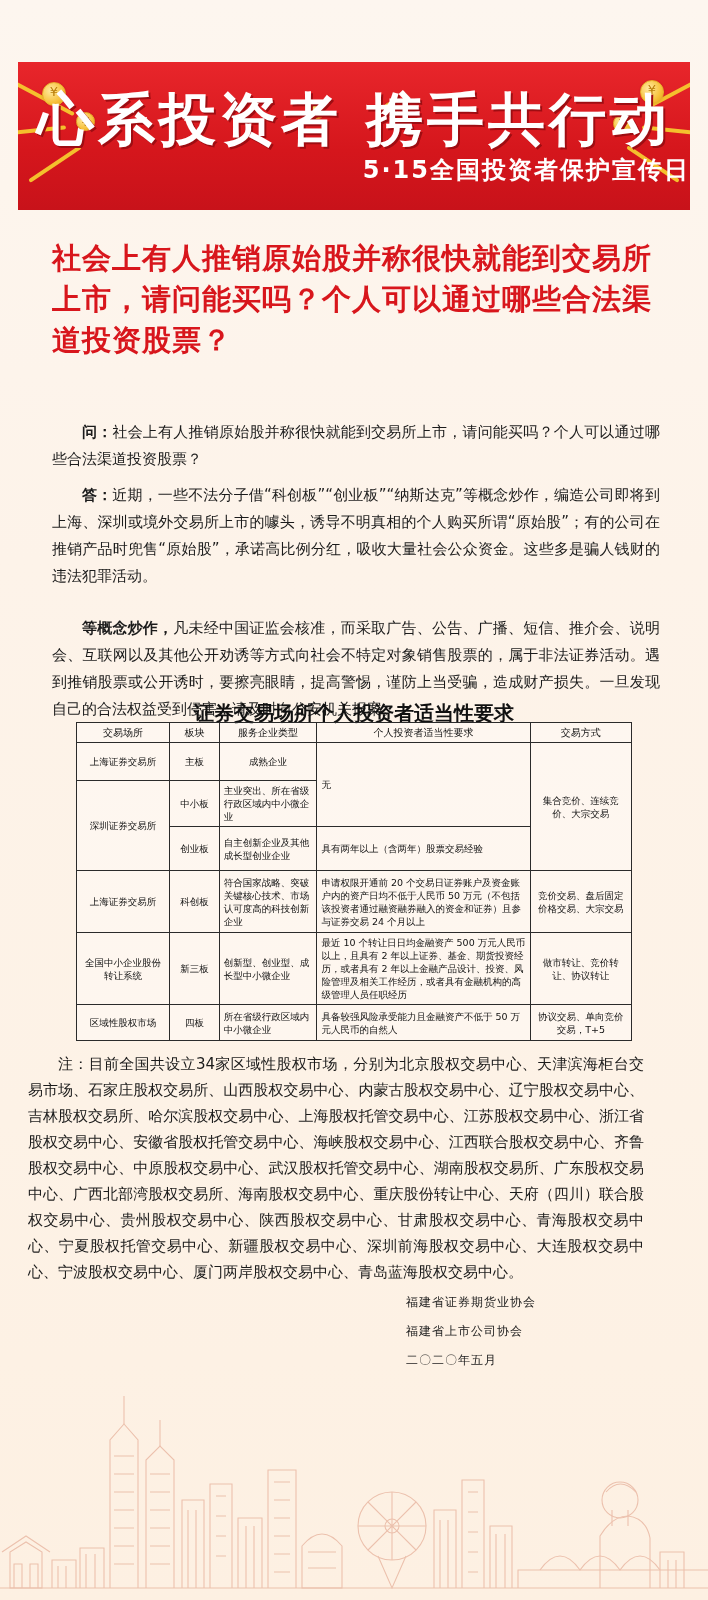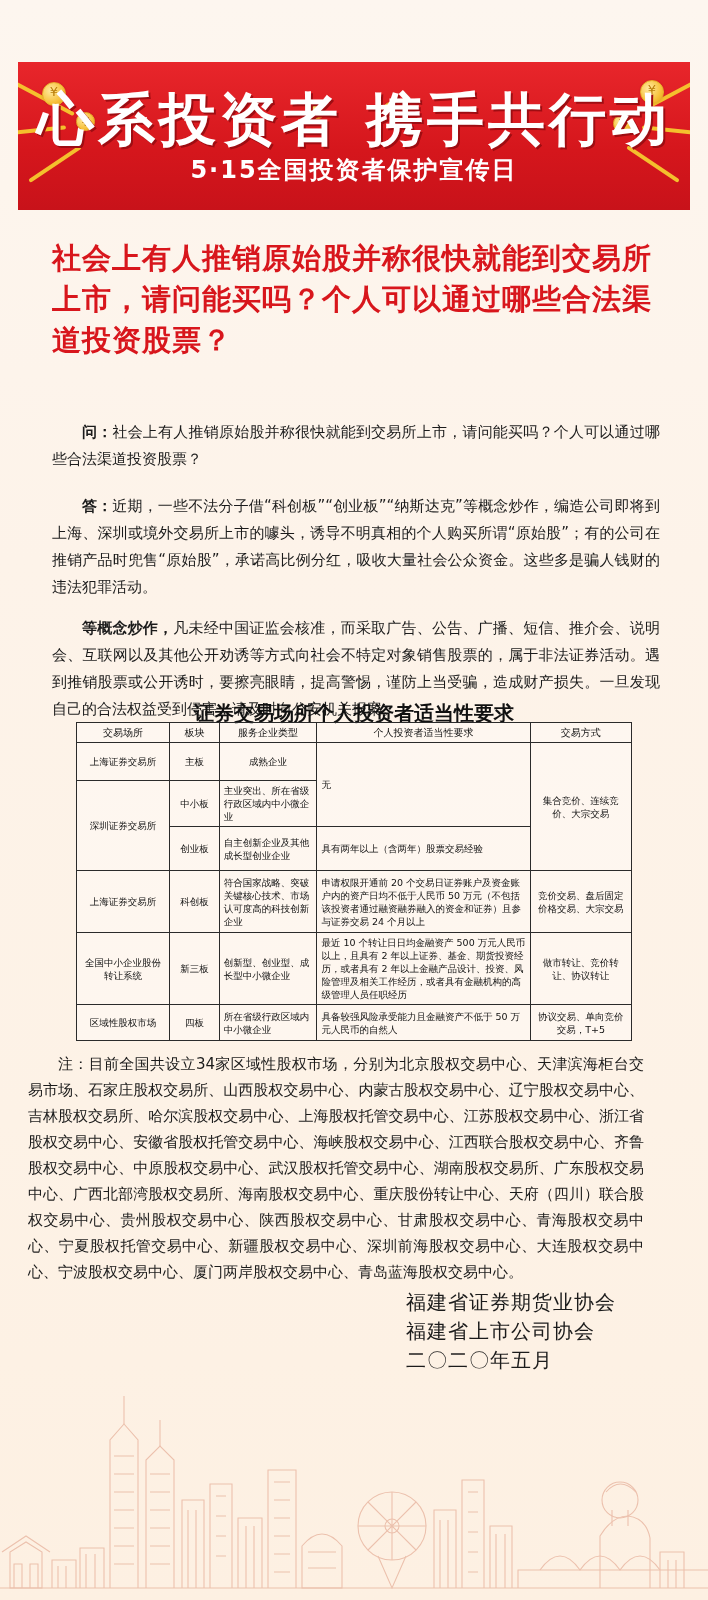--- a/index.html
+++ b/index.html
@@ -43,21 +43,21 @@
     font-size: 57px;
     letter-spacing: 4px;
     color: #ffffff;
     text-shadow: 2px 2px 0 #9e0d12;
     white-space: nowrap;
   }
   .banner-sub {
     position: absolute;
     left: 0; right: 0;
     top: 92px;
-    text-align: center;
+    text-align: right;
     font-family: "DejaVu Sans", sans-serif;
     font-weight: bold;
     font-size: 24px;
     letter-spacing: 2px;
     color: #ffffff;
     white-space: nowrap;
   }
   .coin {
     position: absolute;
     width: 22px; height: 22px;
@@ -106,21 +106,21 @@
     font-size: 15px;
     line-height: 27px;
     color: #1b1b1b;
     text-align: justify;
     text-indent: 30px;
   }
   .para .lead {
     font-weight: bold;
   }
   #q-para { top: 404px; }
-  #a-para { top: 478px; }
+  #a-para { top: 467px; }
   #note-para { top: 600px; }
 
   
   .table-title {
     position: absolute;
     left: 0; right: 0;
     top: 700px;
     text-align: center;
     font-family: "DejaVu Sans", sans-serif;
     font-weight: bold;
@@ -165,21 +165,21 @@
     text-align: justify;
     text-indent: 30px;
   }
 
   
   .sign {
     position: absolute;
     right: 82px;
     text-align: left;
     font-family: "DejaVu Sans", sans-serif;
-    font-size: 20px;
+    font-size: 12px;
     line-height: 29px;
     color: #1b1b1b;
     letter-spacing: 1px;
   }
   #sign-block { top: 1288px; width: 220px; }
 
   
   .skyline {
     position: absolute;
     left: 0; bottom: 0;

